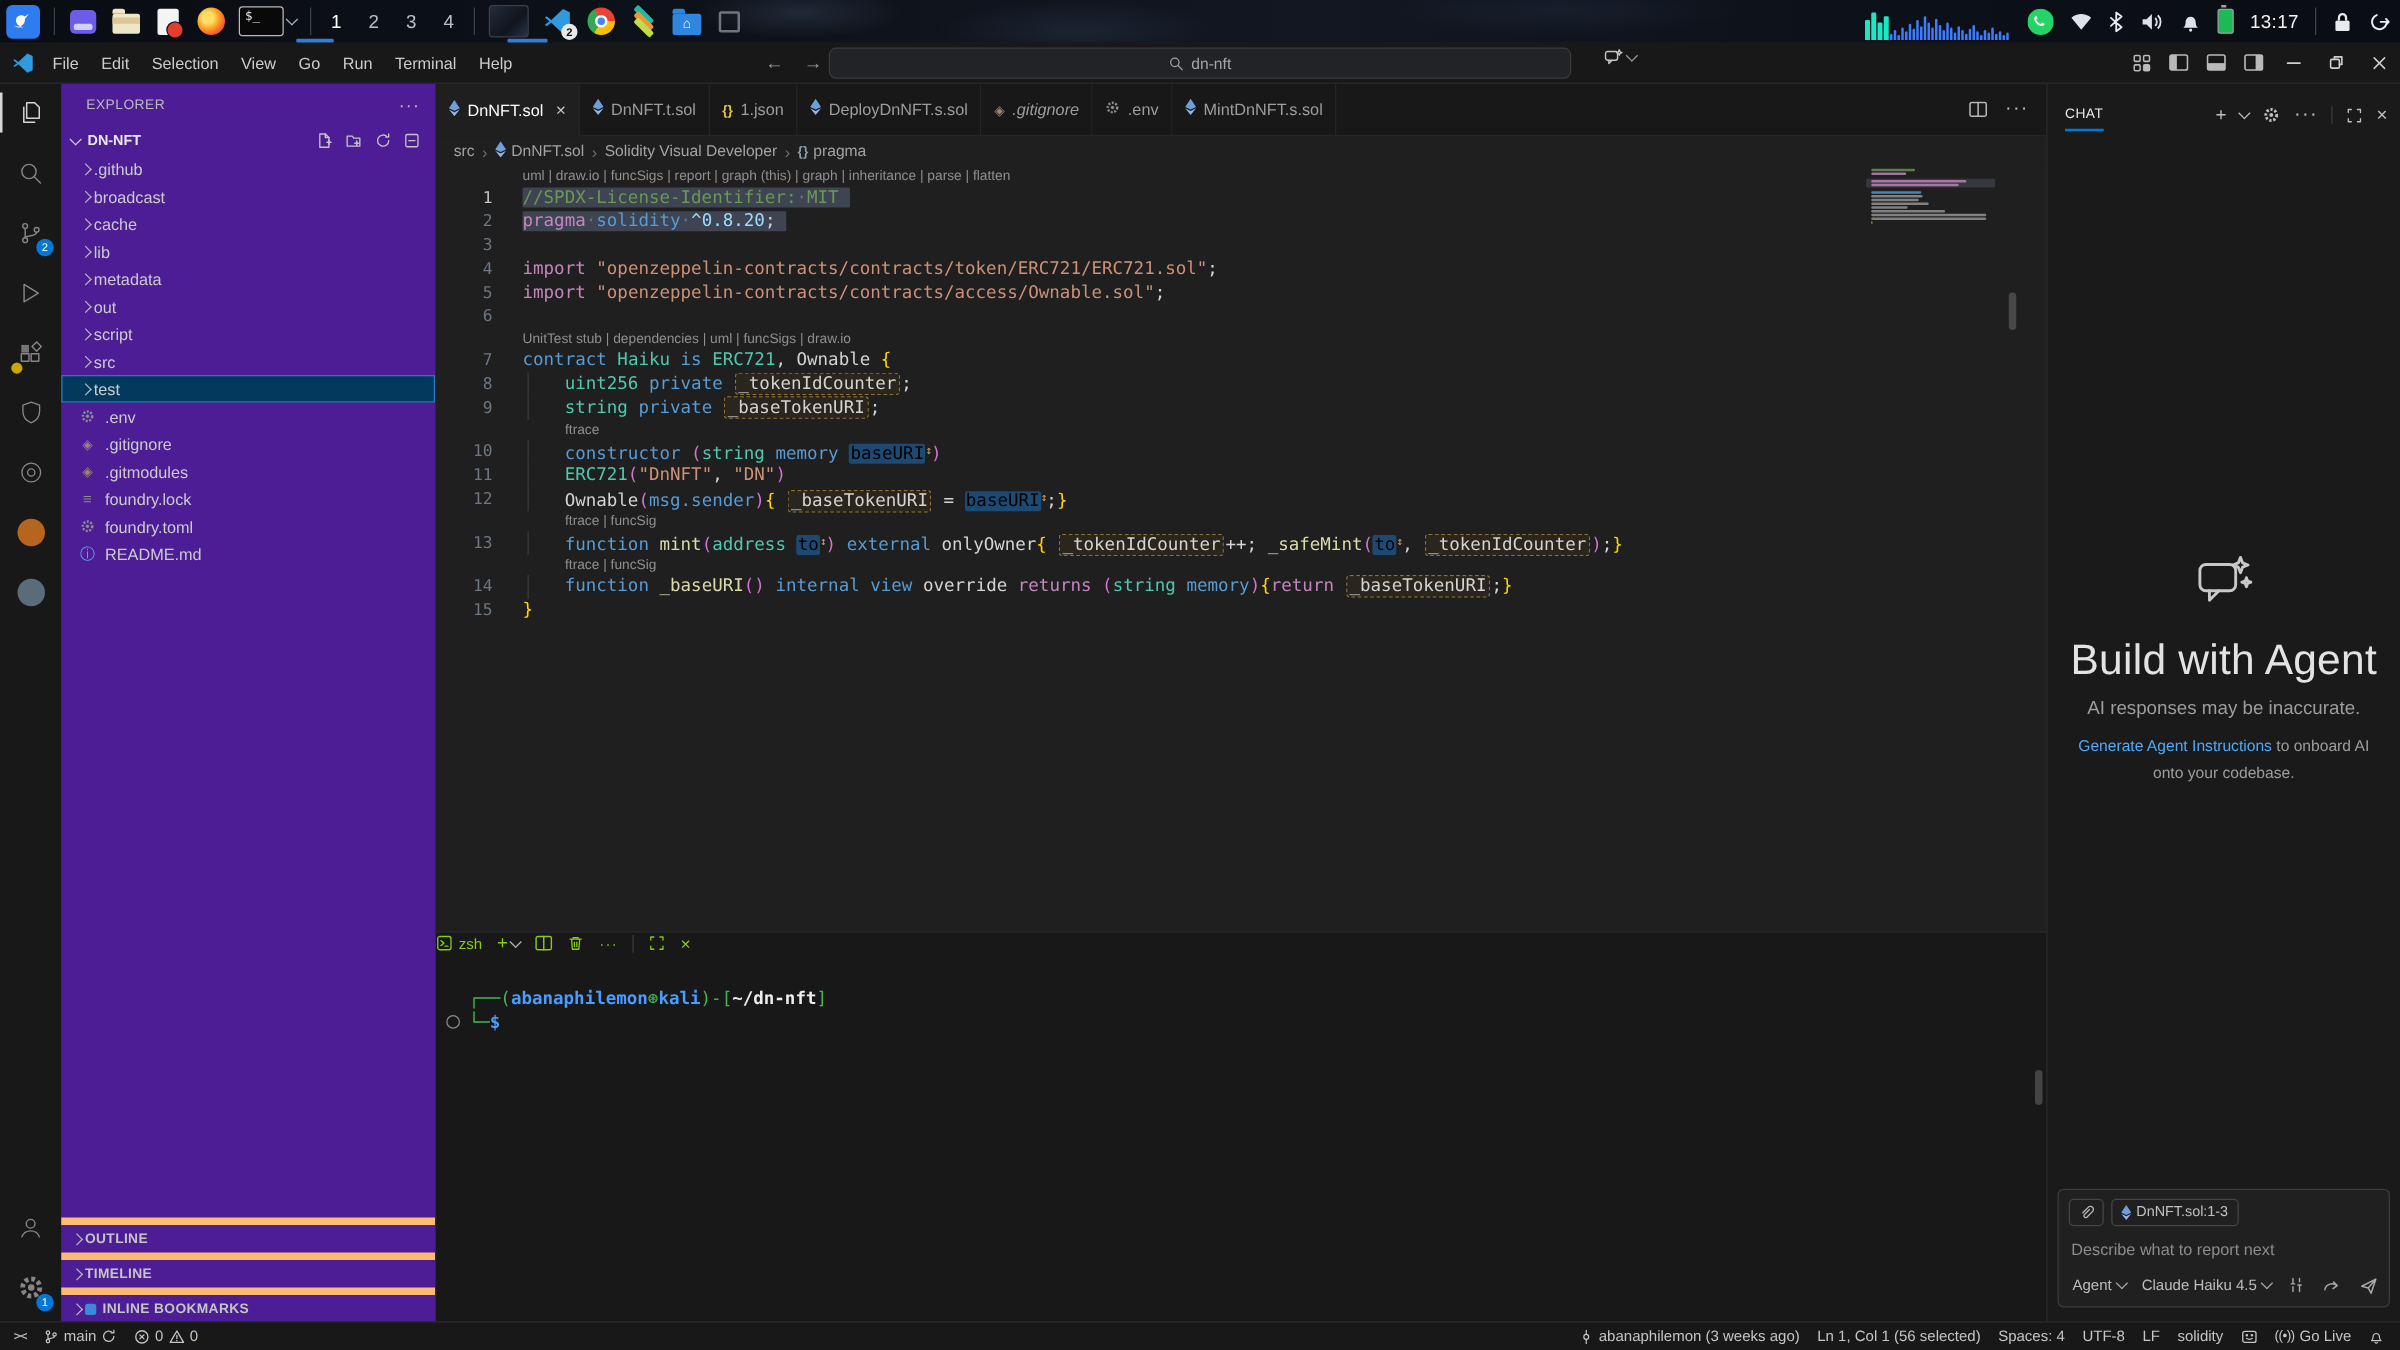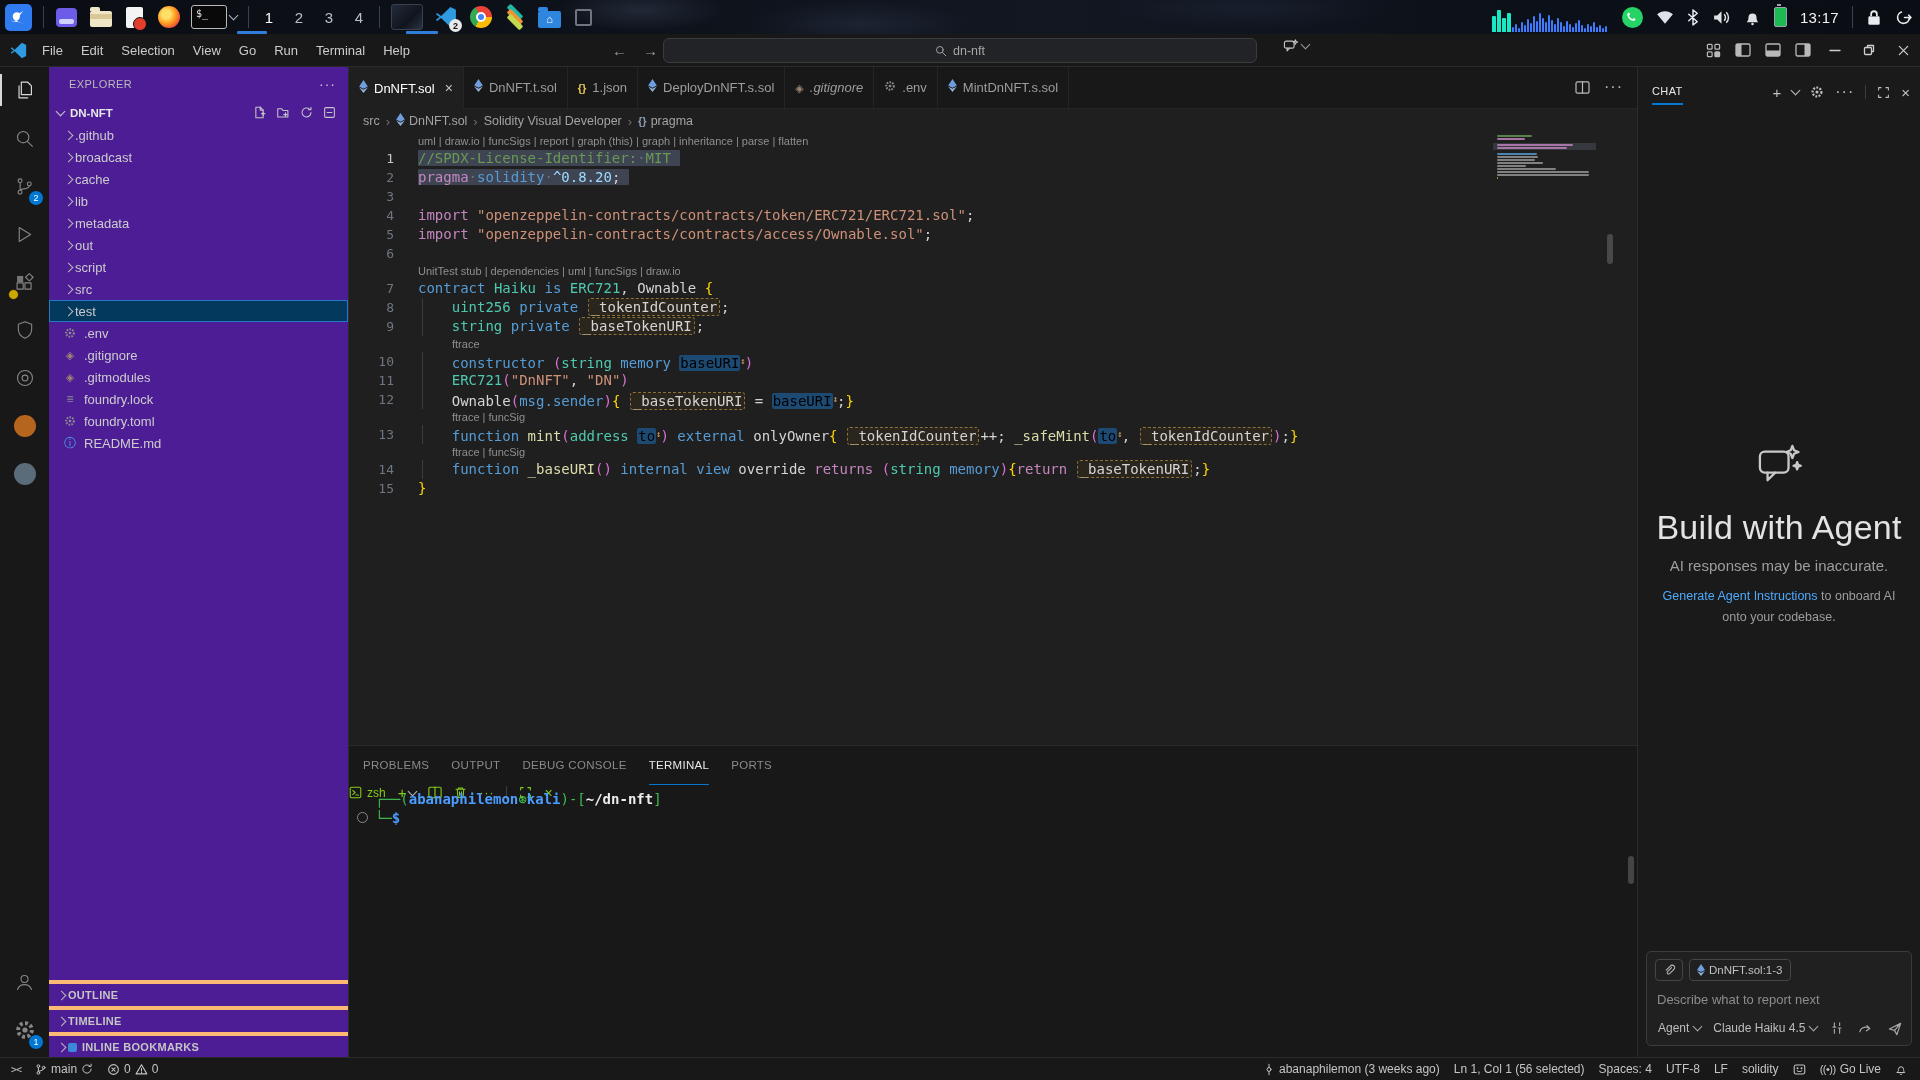--- a/index.html
+++ b/index.html
@@ -85,21 +85,21 @@
   .sb-head .dots{margin-left:auto;color:#c5c5c5;font-size:14px;letter-spacing:1px;}
   .projrow{height:23px;display:flex;align-items:center;gap:4px;padding-left:6px;color:#e7e7e7;font-size:11.5px;font-weight:bold;}
   .projrow .acts{margin-left:auto;display:flex;gap:10px;padding-right:12px;color:#c5c5c5;font-weight:normal;font-size:13px;align-items:center;}
   .cvd{width:6px;height:6px;border-right:1.3px solid #cccccc;border-bottom:1.3px solid #cccccc;transform:rotate(45deg);display:inline-block;margin:-2px 2px 0 2px;}
   .cvr{width:6px;height:6px;border-right:1.3px solid #b9b9b9;border-bottom:1.3px solid #b9b9b9;transform:rotate(-45deg);display:inline-block;margin:0 3px 0 3px;}
   .tree{position:relative;}
   .trow{height:22px;display:flex;align-items:center;color:#cccccc;font-size:13px;padding-left:12px;box-sizing:border-box;border:1px solid transparent;}
   .trow .fico{width:16px;display:inline-flex;justify-content:center;margin-right:6px;color:#8f8f8f;font-size:12px;}
   .trow.sel{background:#04395e;border-color:#2478c8;}
   .sb-bottom{position:absolute;left:0;right:0;bottom:0;}
-  .sbsec{height:22px;border-top:4px solid #fdba74;display:flex;align-items:center;color:#c5c5c5;font-size:11px;font-weight:bold;letter-spacing:.3px;padding-left:6px;}
+  .sbsec{height:22px;border-top:6px solid #fdba74;display:flex;align-items:center;color:#c5c5c5;font-size:11px;font-weight:bold;letter-spacing:.3px;padding-left:6px;}
   .bmico{width:9px;height:9px;border-radius:2px;background:#3b89d8;display:inline-block;margin-right:5px;}
   
   .main{position:absolute;left:349px;top:0;width:1288px;height:100%;background:#1f1f1f;}
   .tabsrow{height:42px;background:#181818;display:flex;align-items:stretch;border-bottom:1px solid #252525;}
   .tab{display:flex;align-items:center;gap:6px;padding:0 10px;font-size:13px;color:#9d9d9d;background:#181818;
     border-right:1px solid #252525;position:relative;white-space:nowrap;}
   .tab.active{background:#1f1f1f;color:#ffffff;border-top:1px solid #0078d4;margin-bottom:-1px;}
   .tab.preview .tlabel{font-style:italic;}
   .tab .tclose{margin-left:4px;color:#c6c6c6;font-size:14px;}
   .tabactions{margin-left:auto;display:flex;align-items:center;gap:14px;padding-right:14px;color:#b9b9b9;}
@@ -697,27 +697,20 @@
             <div class="mrow" style="width: 28.75px; background: rgb(154, 154, 154);"></div>
             <div class="mrow" style="width: 58.65px; background: rgb(154, 154, 154);"></div>
             <div class="mrow" style="width: 92px; background: rgb(154, 154, 154);"></div>
             <div class="mrow" style="width: 92px; background: rgb(154, 154, 154);"></div>
             <div class="mrow" style="width: 1.15px; background: rgb(201, 179, 74);"></div>
           </div>
           <span class="vthumb"></span>
         </div>
 
       <div class="panel">
-        <div class="paneltabs" id="paneltabs">
-            <span class="ptab">PROBLEMS</span>
-            <span class="ptab">OUTPUT</span>
-            <span class="ptab">DEBUG CONSOLE</span>
-            <span class="ptab active">TERMINAL</span>
-            <span class="ptab">PORTS</span>
-          </div>
         <div class="panelacts">
           <span style="display:flex;align-items:center;gap:5px;">
             <svg class="oln" width="13" height="13" viewBox="0 0 16 16">
                 <rect x="1.5" y="1.5" width="13" height="13" rx="2"></rect>
                 <path d="M4.5 5.5l3 2.5-3 2.5M8.5 11h3"></path>
               </svg>
             <span>zsh</span>
           </span>
           <span style="display:flex;align-items:center;gap:3px;font-size:15px;">+<span class="cv" style="border-color:#b9b9b9;"></span></span>
           <svg class="oln" width="14" height="13" viewBox="0 0 16 14">

